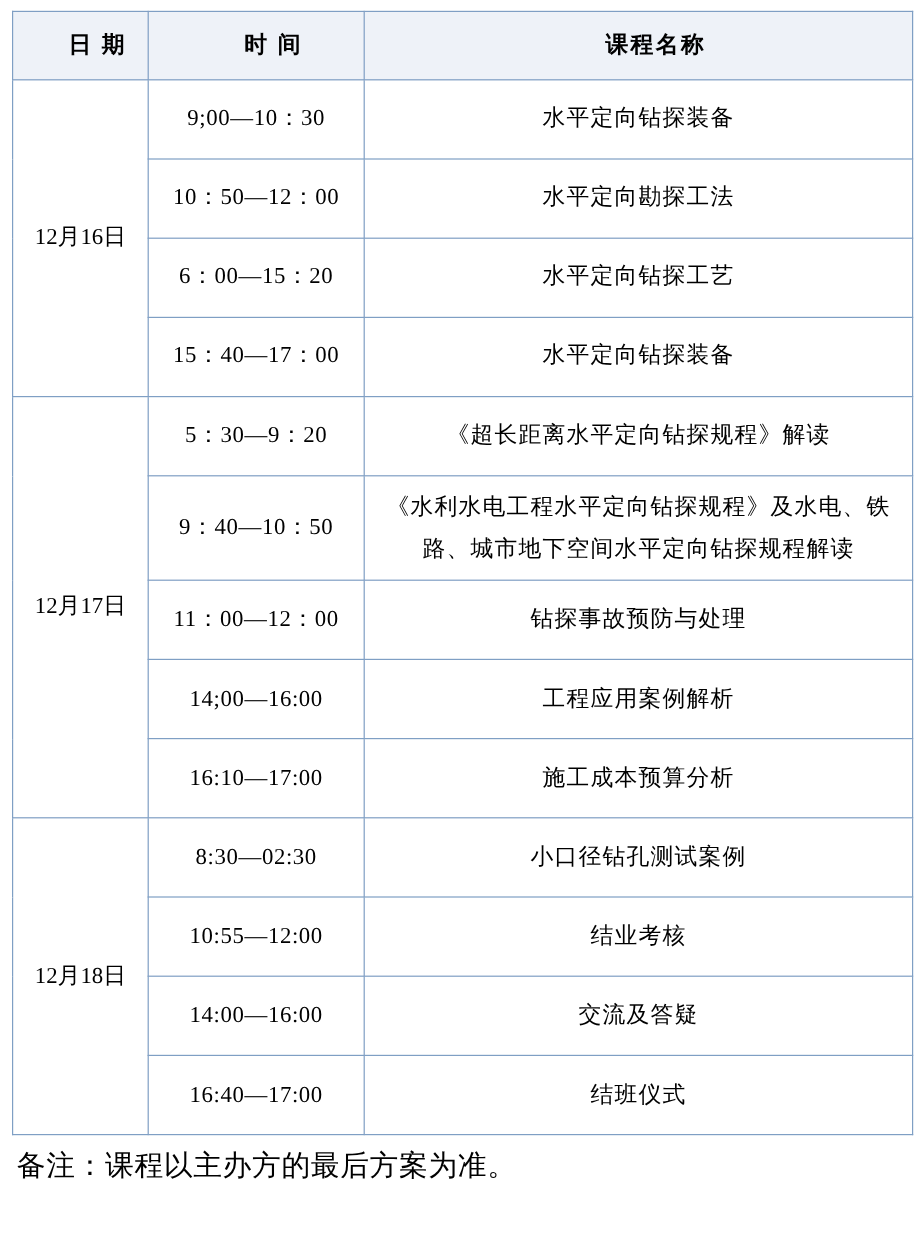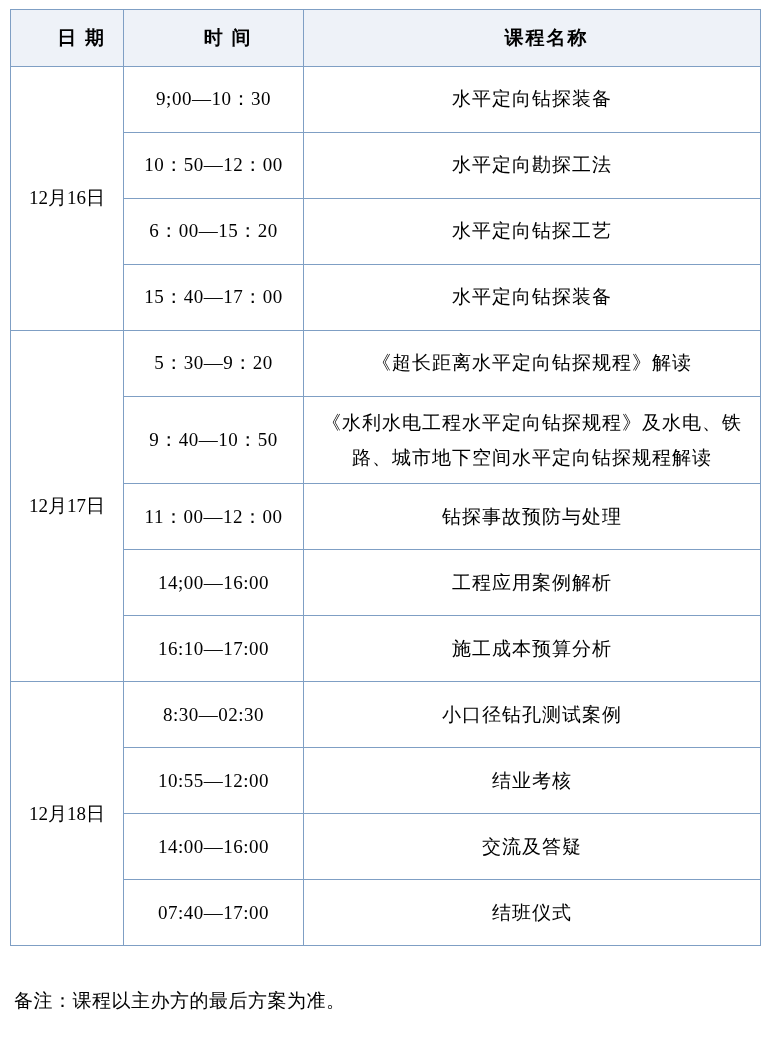--- a/index.html
+++ b/index.html
@@ -66,22 +66,22 @@
   td.course-cell.two-line {
     line-height: 1.85;
     letter-spacing: 1px;
     padding: 8px 14px;
     text-align: center;
   }
   tr.group-start td {
     border-top: 1px solid #7f9fc4;
   }
   .note {
-    margin-top: 42px;
-    font-size: 19px;
+    margin-top: 9px;
+    font-size: 24px;
     letter-spacing: 0.5px;
     padding-left: 4px;
   }
 </style>
 </head>
 <body>
 
 <div class="page">
 
   <table class="schedule">
@@ -146,21 +146,21 @@
       </tr>
       <tr>
         <td class="time-cell">10:55—12:00</td>
         <td class="course-cell">结业考核</td>
       </tr>
       <tr>
         <td class="time-cell">14:00—16:00</td>
         <td class="course-cell">交流及答疑</td>
       </tr>
       <tr>
-        <td class="time-cell">07:40—17:00</td>
+        <td class="time-cell">16:40—17:00</td>
         <td class="course-cell">结班仪式</td>
       </tr>
 
     </tbody>
   </table>
 
   <div class="note">备注：课程以主办方的最后方案为准。</div>
 
 </div>
 

